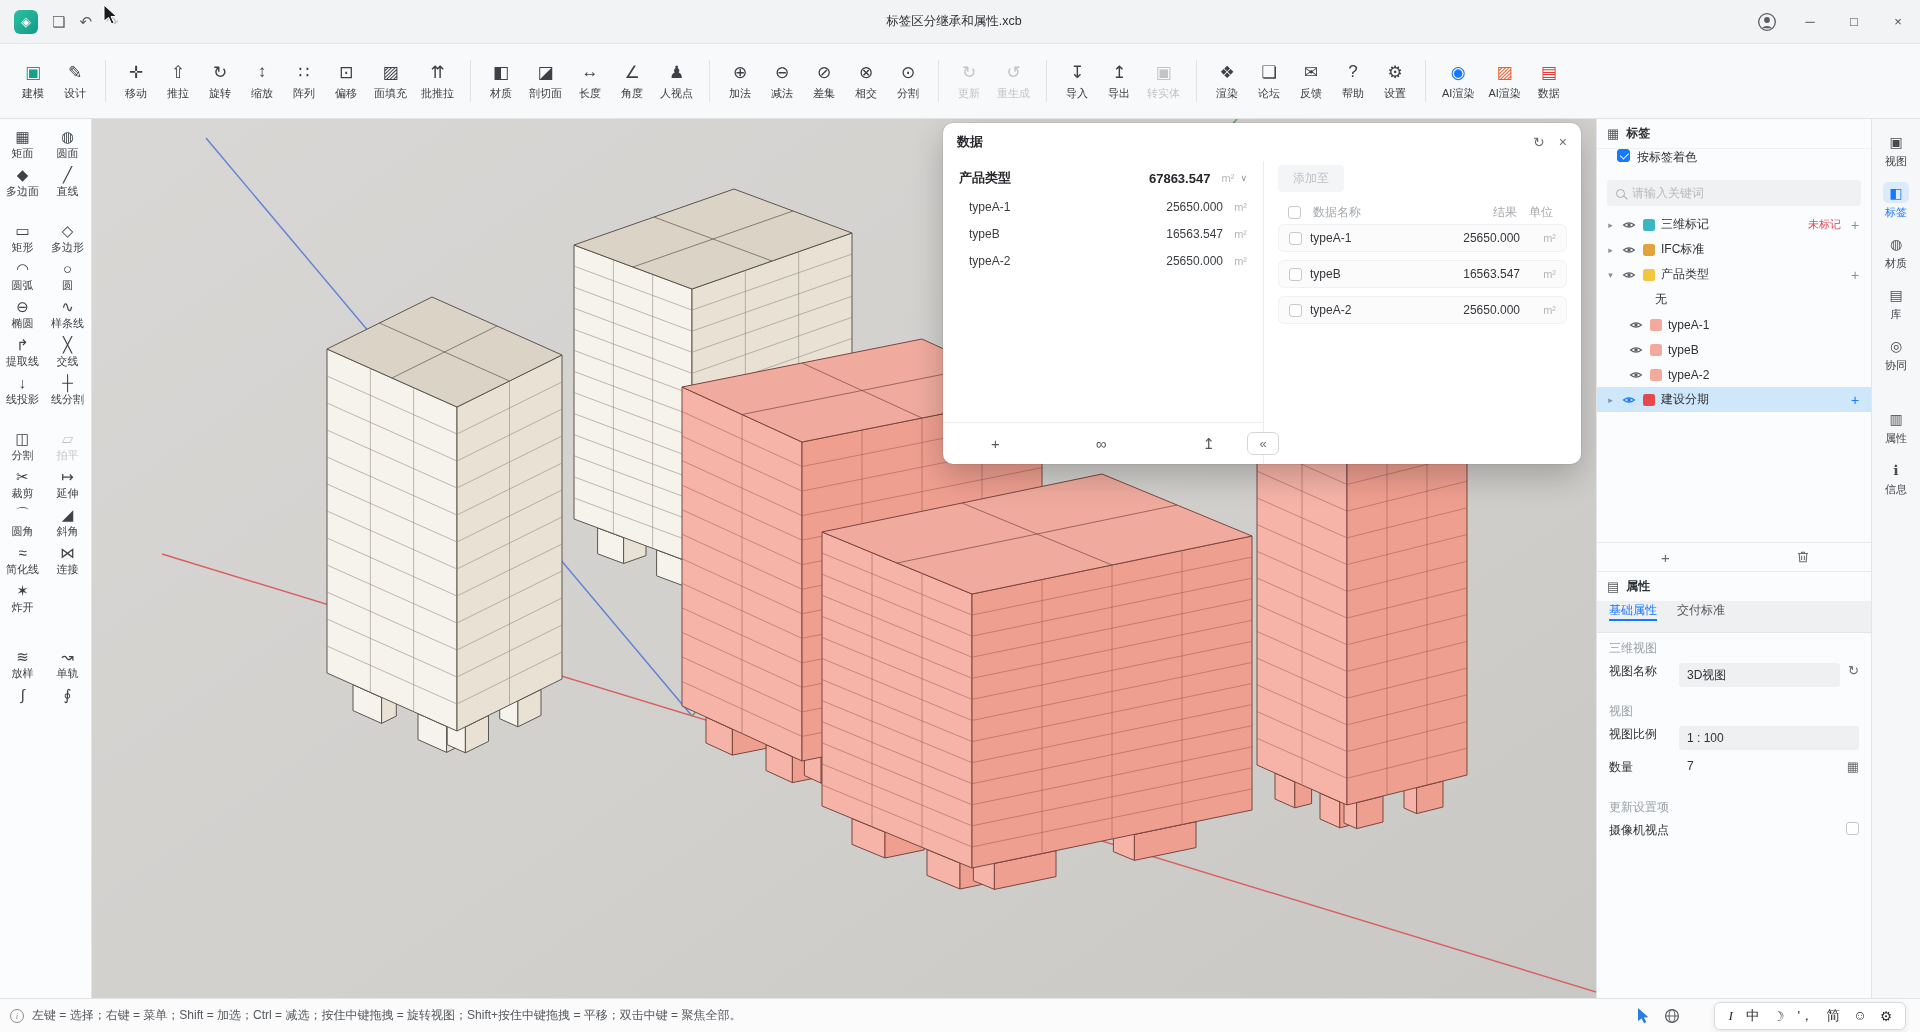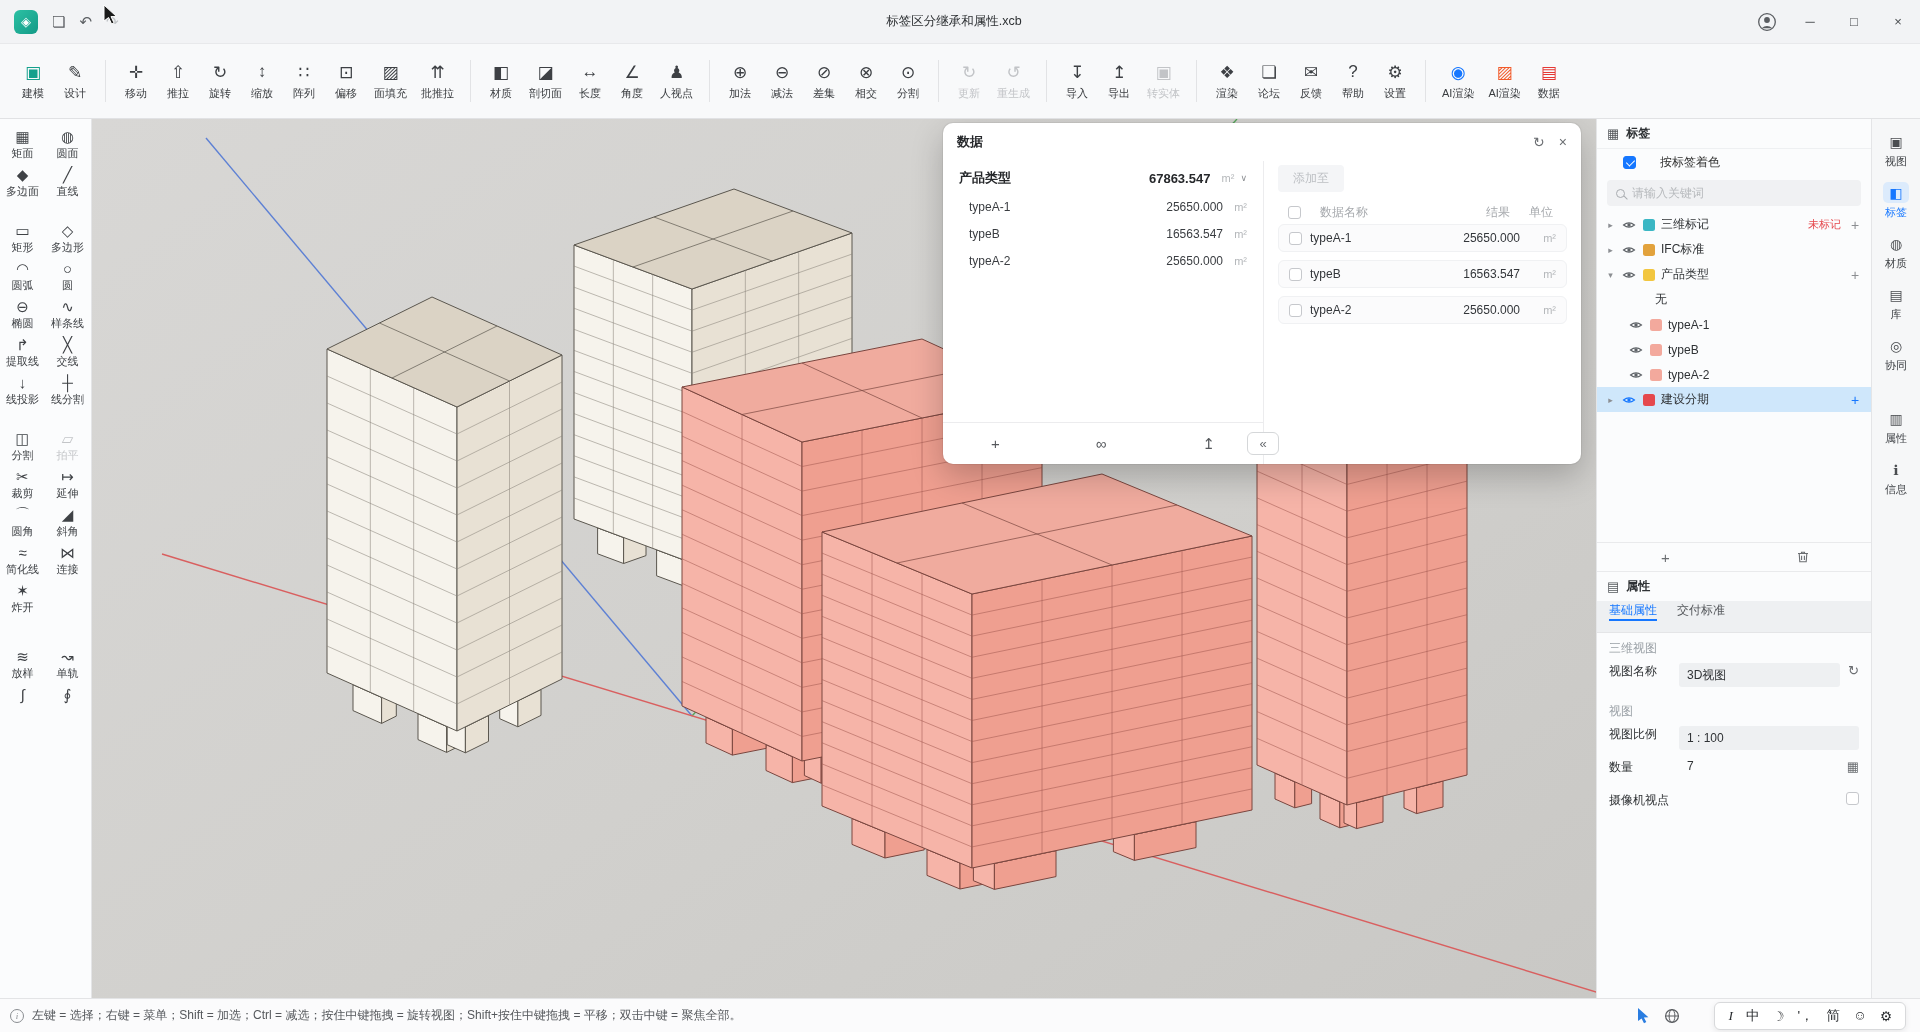--- a/index.html
+++ b/index.html
@@ -50,41 +50,41 @@
   .dlg-lrow{display:flex;align-items:center;height:30px}
   .dlg-lrow .lbl{color:#3a3d41}
   .dlg-lrow.head .lbl,.dlg-lrow.head .val{font-weight:700;font-size:13px;color:#26282b}
   .dlg-lrow .val{margin-left:auto;color:#3a3d41}
   .dlg-lrow .unit{width:24px;text-align:right;font-size:11px;color:#b4b7ba}
   .dlg-lrow .chev{margin-left:6px;font-size:9px;color:#8b8e92}
   .dlg-lrow.sub{height:27px;padding-left:10px;font-size:12px}
   .dlg-divider{position:absolute;left:320px;top:38px;bottom:0;width:1px;background:#ececee}
   .dlg-right{position:absolute;left:321px;right:0;top:38px;bottom:0;padding:4px 14px}
   .add-btn{display:inline-block;padding:5px 15px;background:#f4f5f7;color:#bcbfc3;border-radius:4px;font-size:12px;margin-bottom:8px;cursor:default}
-  .dlg-rhead{display:flex;align-items:center;gap:19px;height:24px;color:#a6a9ad;font-size:12px;padding:0 10px}
+  .dlg-rhead{display:flex;align-items:center;gap:12px;height:24px;color:#a6a9ad;font-size:12px;padding:0 10px}
   .dlg-rhead .h2{margin-left:auto}
   .dlg-rhead .h3{width:28px;}
   .dlg-rrow{display:flex;align-items:center;gap:8px;height:28px;margin-bottom:8px;background:#fbfbfc;border:1px solid #f0f1f3;border-radius:6px;padding:0 10px}
   .dlg-rrow .rl{color:#33363a}
   .dlg-rrow .rv{margin-left:auto;color:#33363a}
   .dlg-rrow .ru{width:28px;text-align:right;font-size:11px;color:#b4b7ba}
   .dlg-footer{position:absolute;left:0;bottom:0;width:320px;height:42px;border-top:1px solid #ececee;display:flex;align-items:center;justify-content:space-around;font-size:15px;color:#55585c}
   .dlg-footer span{cursor:pointer}
   .dlg-collapse{position:absolute;left:304px;bottom:9px;width:32px;height:23px;border:1px solid #d5d7d9;border-radius:6px;background:#fff;display:flex;align-items:center;justify-content:center;color:#6b6e72;font-size:13px;cursor:pointer;z-index:2}
 
   
   .cb{width:13px;height:13px;border:1px solid #c6c8cc;border-radius:3px;background:#fff;flex:none;display:inline-block;cursor:pointer}
   .cb.checked{background:#1677ff;border-color:#1677ff;position:relative}
   .cb.checked::after{content:"";position:absolute;left:4px;top:1px;width:4px;height:7px;border:solid #fff;border-width:0 1.6px 1.6px 0;transform:rotate(45deg)}
 
   
   .rpanel{width:275px;background:#fbfcfd;border-left:1px solid #e4e5e7;display:flex;flex-direction:column}
   .rp-header{height:30px;display:flex;align-items:center;gap:7px;padding:0 10px;font-weight:700;color:#2e3134;border-bottom:1px solid #eef0f2;flex:none}
   .rp-hicon{font-size:13px;color:#55585c;font-weight:400}
-  .rp-colorize{height:27px;display:flex;align-items:center;gap:24px;padding:0 26px;flex:none}
+  .rp-colorize{height:27px;display:flex;align-items:flex-start;gap:7px;padding:0 20px;flex:none}
   .rp-search{height:26px;margin:4px 10px 6px;background:#f0f1f3;border-radius:4px;display:flex;align-items:center;gap:7px;padding:0 9px;flex:none}
   .mag{width:9px;height:9px;border:1.4px solid #a9acb0;border-radius:50%;position:relative;flex:none}
   .mag::after{content:"";position:absolute;width:5px;height:1.4px;background:#a9acb0;right:-4px;bottom:-2px;transform:rotate(45deg)}
   .search-input{flex:1;border:none;outline:none;background:transparent;font-size:12px;color:#333;font-family:inherit}
   .search-input::placeholder{color:#b7babd}
   .tag-tree{height:330px;overflow:hidden;flex:none}
   .tree-row{display:flex;align-items:center;gap:6px;height:25px;padding:0 8px 0 8px;cursor:pointer}
   .tree-row.child{padding-left:32px}
   .tree-row.none-row{padding-left:58px;color:#55585c}
   .tree-row.selected{background:#cfe7fb}
@@ -850,20 +850,21 @@
         <div class="prop-group">视图</div>
         <div class="prop-field">
           <span class="prop-label">视图比例</span>
           <div class="prop-input">1 : 100</div>
         </div>
         <div class="prop-field">
           <span class="prop-label">数量</span>
           <div class="prop-text">7</div>
           <span class="prop-ticon">▦</span>
         </div>
+        <div class="prop-group">更新设置项</div>
         <div class="prop-field">
           <span class="prop-label">摄像机视点</span>
           <span class="prop-spacer"></span>
           <span class="cb"></span>
         </div>
       </div>
   </div>
 
   <div class="rstrip" id="right-strip">
       <div class="strip-item">

